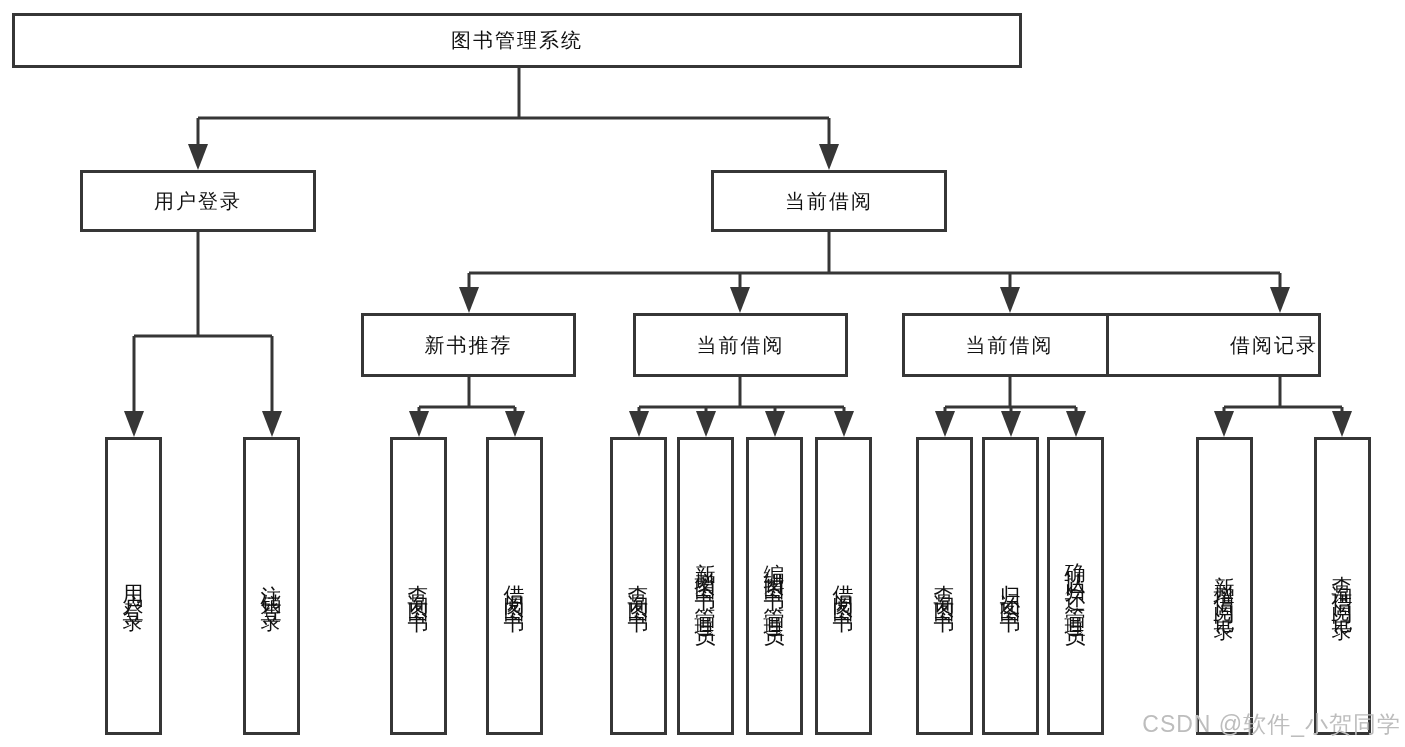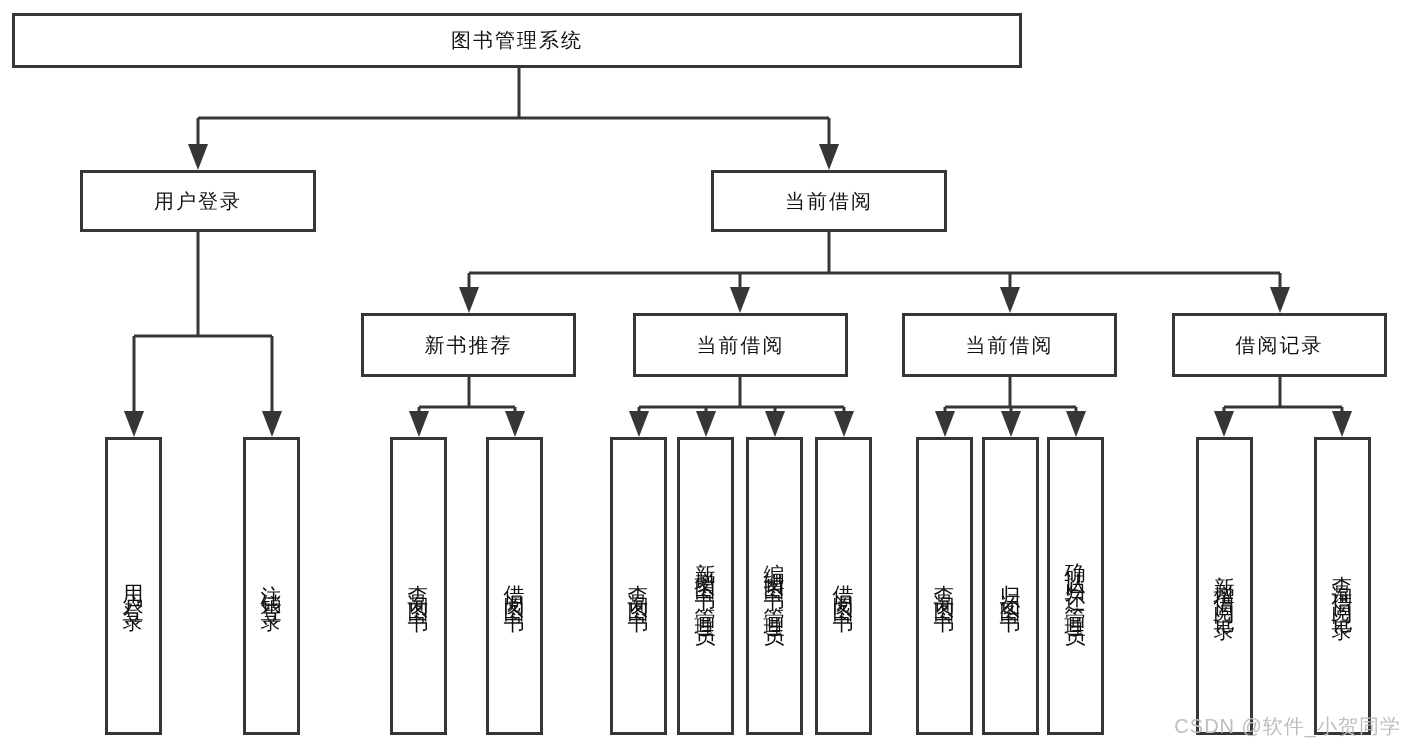--- a/index.html
+++ b/index.html
@@ -35,21 +35,21 @@
     white-space:nowrap;
   }
   .root-box   {left:12px;  top:13px;  width:1010px; height:55px;text-align:right;}
   .lvl2       {top:170px;  width:236px; height:62px;}
   .lvl2-0     {left:80px;}
   .lvl2-1     {left:711px;}
   .lvl3       {top:313px;  width:215px; height:64px;}
   .lvl3-0     {left:361px;}
   .lvl3-1     {left:633px;}
   .lvl3-2     {left:902px;}
-  .lvl3-3     {left:1172px;}
+  .lvl3-3     {left:1106px;justify-content:flex-end;}
   .leaf       {top:437px;  width:57px;  height:298px;}
   .leaf .lbl{
     writing-mode:vertical-rl;
     text-orientation:mixed;
     font-size:21px;
     letter-spacing:9px;
     line-height:1;
     white-space:nowrap;
   }
   .leaf-0 {left:105px;}
@@ -61,21 +61,21 @@
   .leaf-6 {left:746px;}
   .leaf-7 {left:815px;}
   .leaf-8 {left:916px;}
   .leaf-9 {left:982px;}
   .leaf-10{left:1047px;}
   .leaf-11{left:1196px;}
   .leaf-12{left:1314px;}
   .watermark{
     position:absolute;
     right:4px;bottom:7px;
-    font-size:20px;
+    font-size:23px;
     color:var(--wm);
     z-index:5;
     letter-spacing:1px;
     white-space:nowrap;
   }
 </style>
 </head>
 <body>
 
 <div class="canvas">

